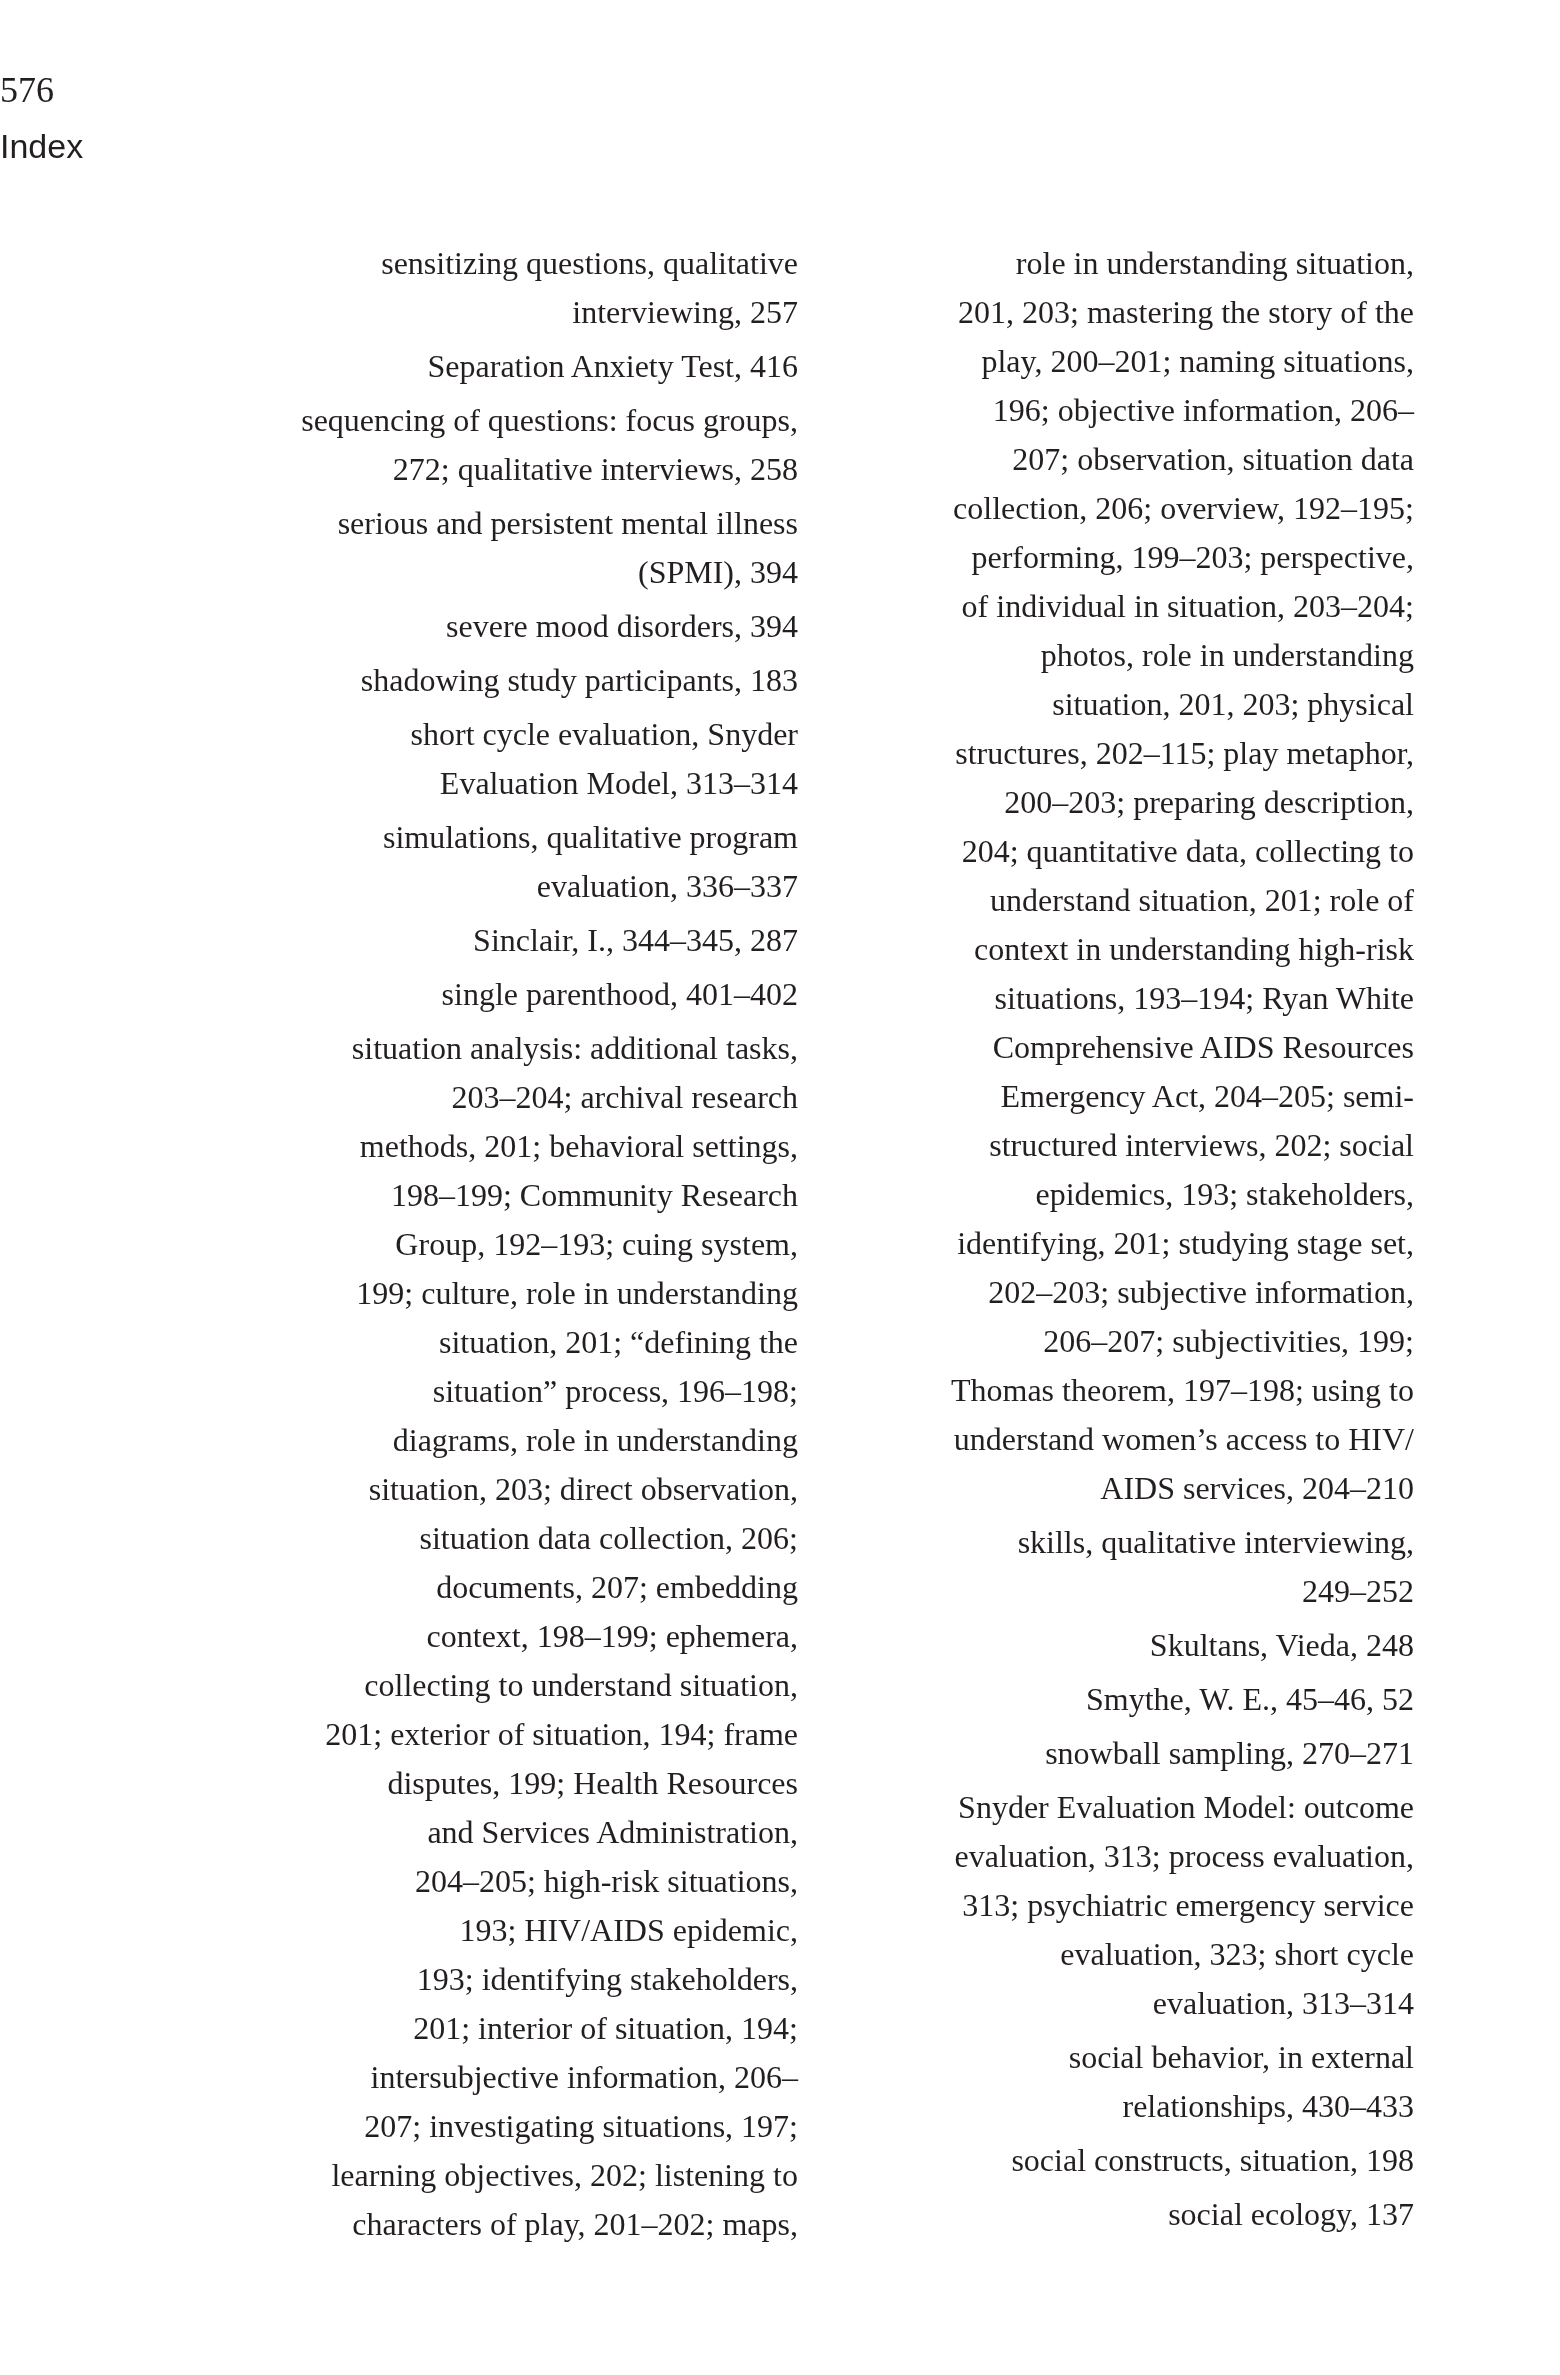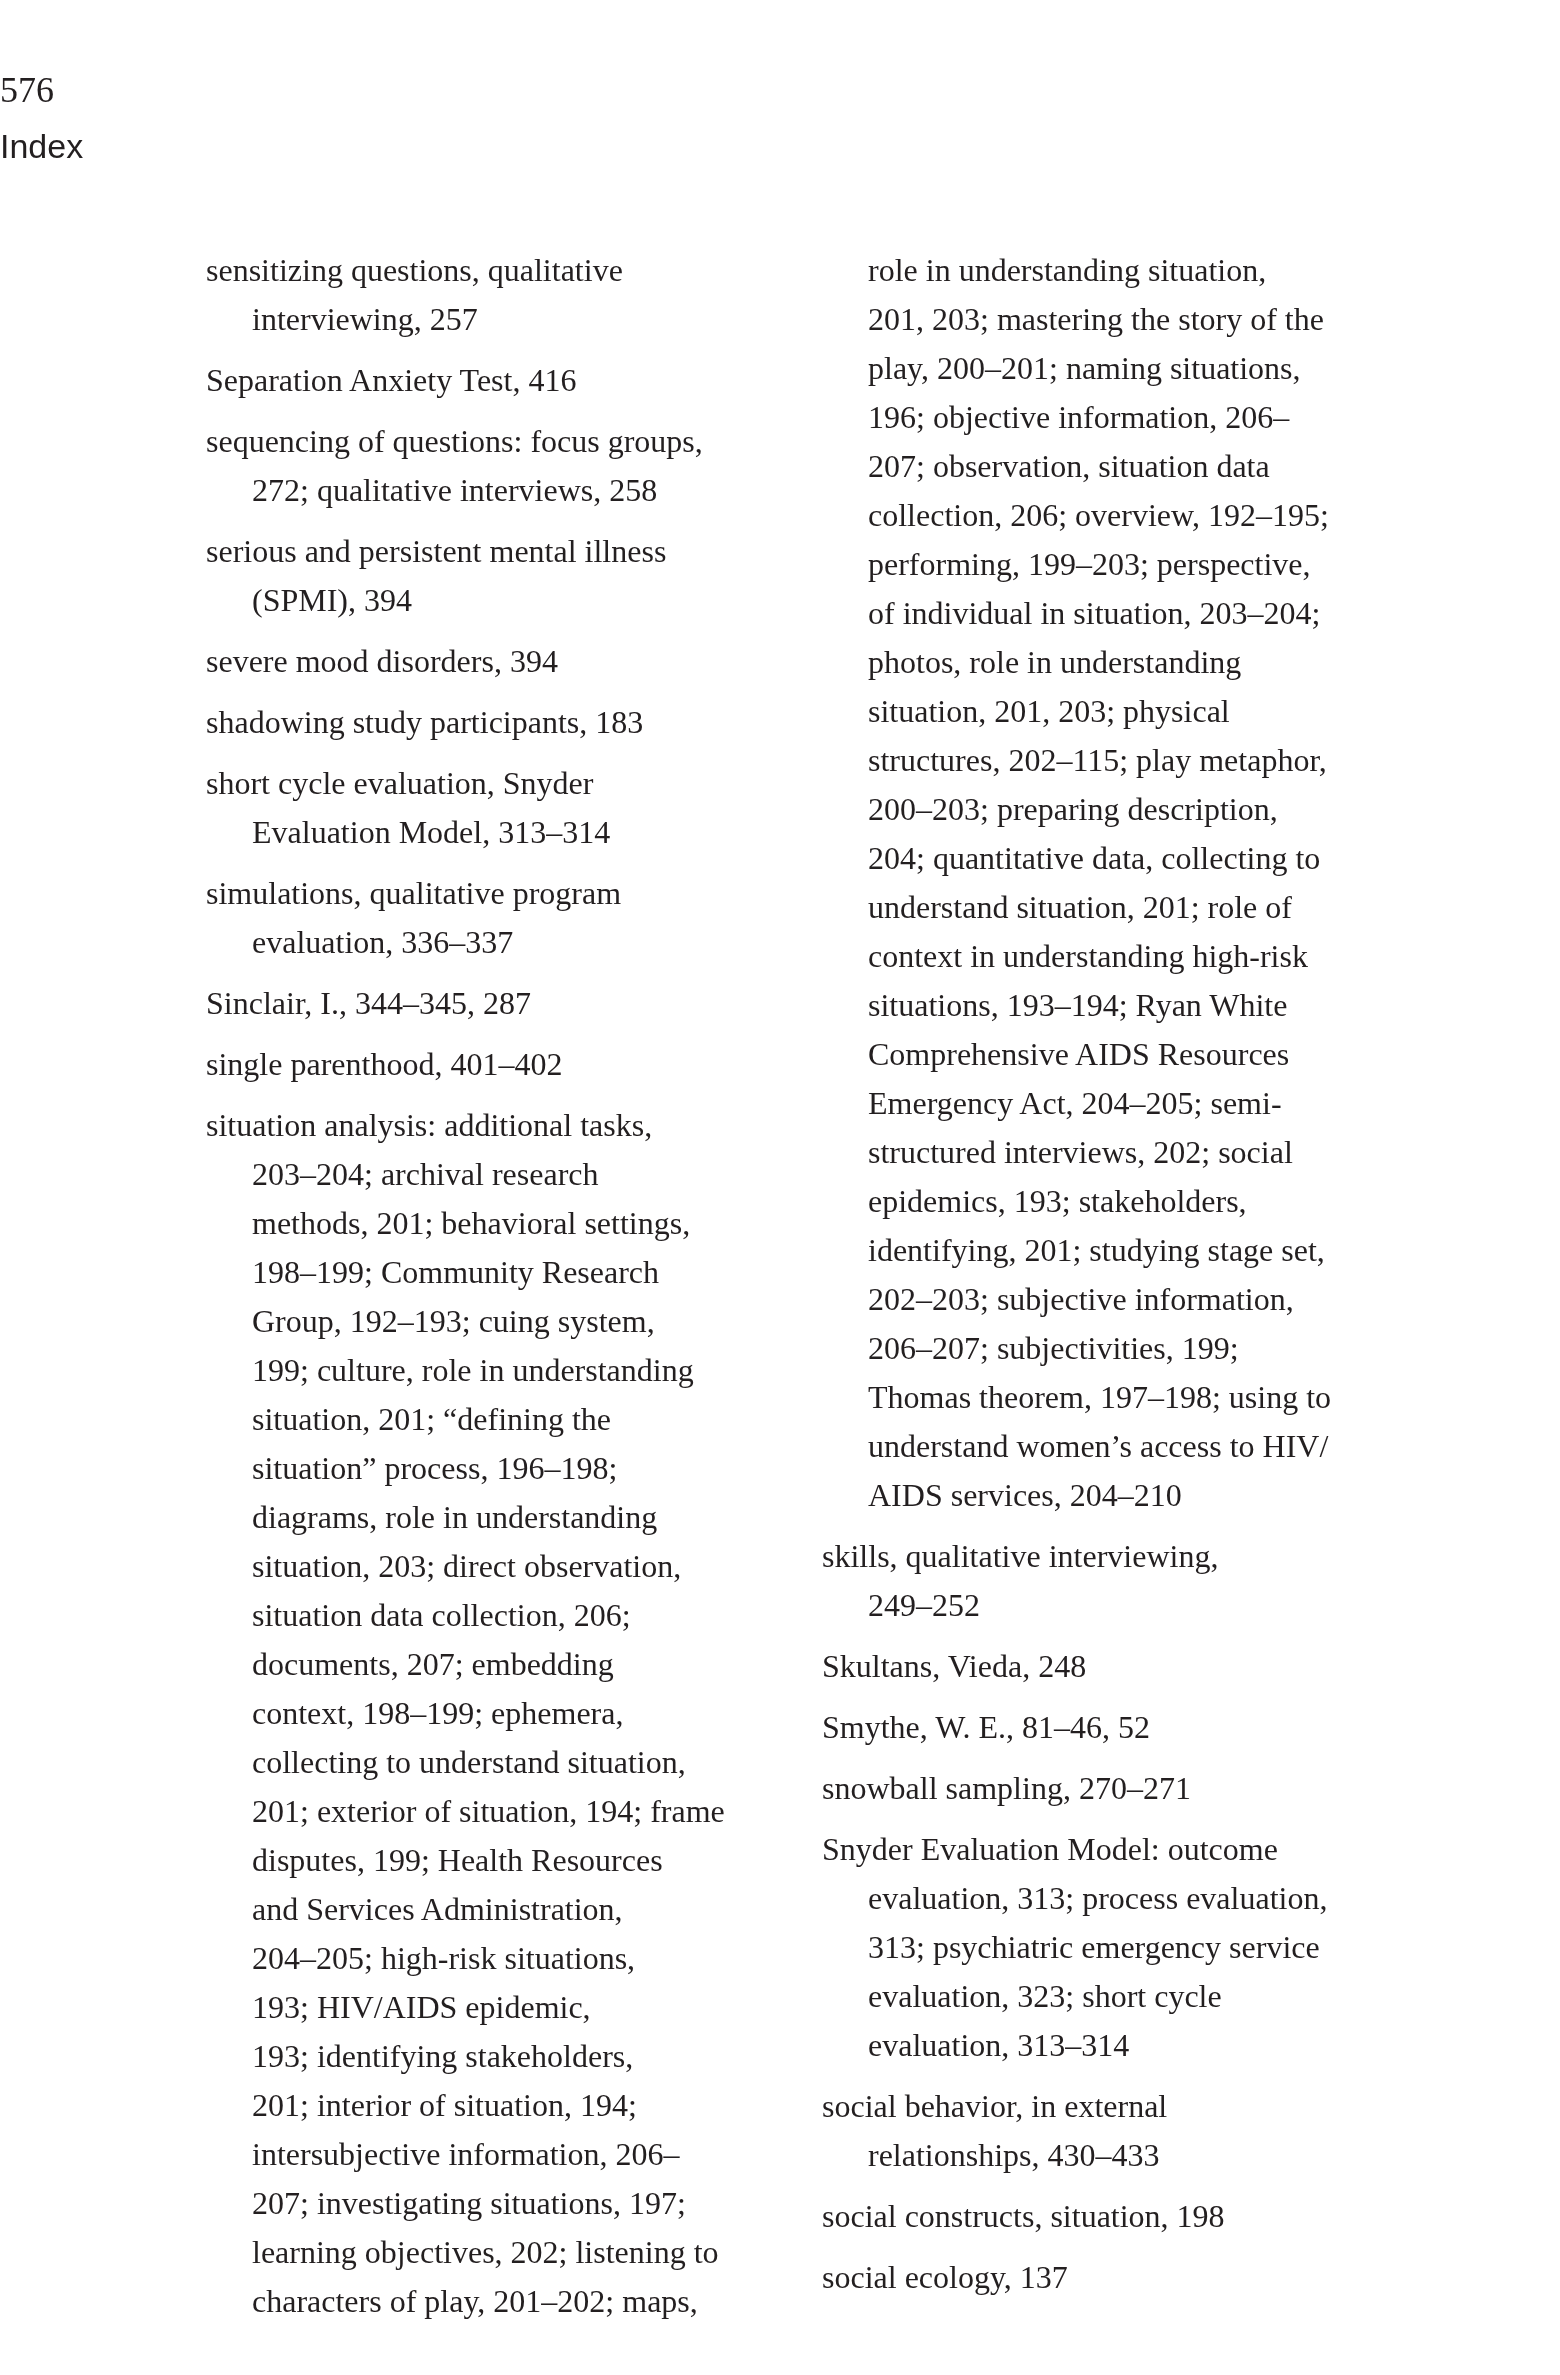--- a/index.html
+++ b/index.html
@@ -34,21 +34,22 @@
     font-family: Liberation Sans, sans-serif;
   }
   .column {
     position: absolute;
     top: 234px;
     width: 609px;
   }
   .col-left { left: 194px; }
   .col-right { left: 810px; }
   .entry {
-    margin: 12px;
+    margin: 5px;
+    text-align: right;
   }
   .line {
     display: block;
     height: 49px;
     line-height: 49px;
     font-size: 32px;
     white-space: nowrap;
   }
   .line.indent {
     padding-left: 46px;
@@ -154,21 +155,21 @@
       <span class="line indent">AIDS services, 204–210</span>
     </div>
     <div class="entry">
       <span class="line">skills, qualitative interviewing,</span>
       <span class="line indent">249–252</span>
     </div>
     <div class="entry">
       <span class="line">Skultans, Vieda, 248</span>
     </div>
     <div class="entry">
-      <span class="line">Smythe, W. E., 81–46, 52</span>
+      <span class="line">Smythe, W. E., 45–46, 52</span>
     </div>
     <div class="entry">
       <span class="line">snowball sampling, 270–271</span>
     </div>
     <div class="entry">
       <span class="line">Snyder Evaluation Model: outcome</span>
       <span class="line indent">evaluation, 313; process evaluation,</span>
       <span class="line indent">313; psychiatric emergency service</span>
       <span class="line indent">evaluation, 323; short cycle</span>
       <span class="line indent">evaluation, 313–314</span>

